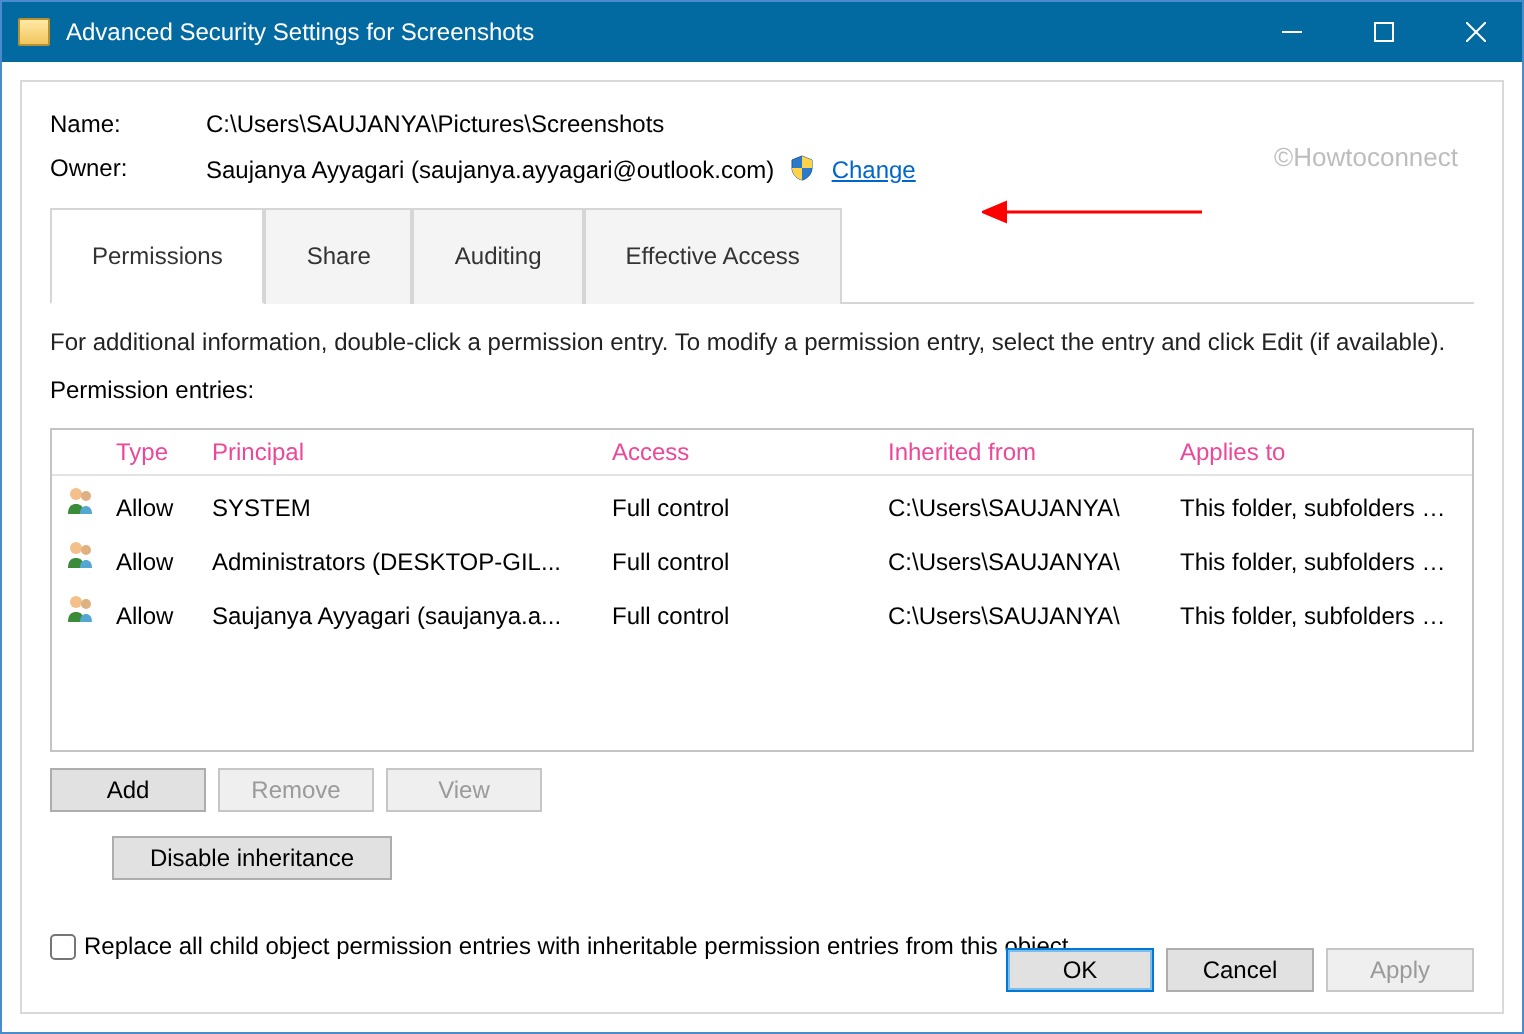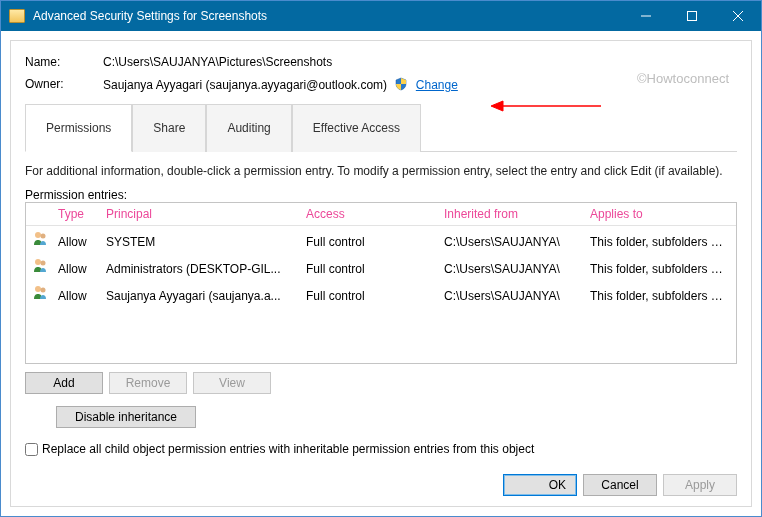--- a/index.html
+++ b/index.html
@@ -91,21 +91,21 @@
       font-size: 12px;
       color: #333;
     }
     .tab.active {
       background: #fff;
       border-bottom: 1px solid #fff;
     }
 
     .tab-content { padding-top: 12px; }
     .help-text { color: #222; margin-bottom: 10px; }
-    .section-label { margin-bottom: 0; }
+    .section-label { margin-bottom: 12px; }
 
     .entries-box {
       border: 1px solid #c4c4c4;
       height: 162px;
       overflow: hidden;
     }
     .entries-header {
       display: flex;
       border-bottom: 1px solid #e3e3e3;
       background: #fff;
@@ -143,30 +143,30 @@
       padding: 0 10px;
     }
     .wbtn:disabled {
       color: #9a9a9a;
       border-color: #c7c7c7;
       background: #efefef;
       cursor: default;
     }
     .wbtn.wide { min-width: 140px; }
 
-    .checkbox-row { margin-top: 14px; display: flex; align-items: center; gap: 4px; }
+    .checkbox-row { margin-top: 26px; display: flex; align-items: center; gap: 4px; }
     .checkbox-row input { width: 13px; height: 13px; }
 
     .dialog-footer {
       position: absolute;
       bottom: 10px; right: 14px;
       display: flex; gap: 6px;
     }
     .dialog-footer .wbtn { min-width: 74px; }
-    .dialog-footer .highlight { border: 1px solid #0078d7; box-shadow: 0 0 0 1px #7fbde9 inset; background:#e1e1e1;text-align:right; }
+    .dialog-footer .highlight { border: 1px solid #0078d7; box-shadow: 0 0 0 1px #7fbde9 inset; background:#e1e1e1; }
   </style>
 </head>
 <body>
 
 <div class="titlebar">
   <span class="folder-icon"></span>
   <span class="title-text">Advanced Security Settings for Screenshots</span>
   <div class="win-controls">
     <div class="win-btn">
       <svg width="10" height="10">

